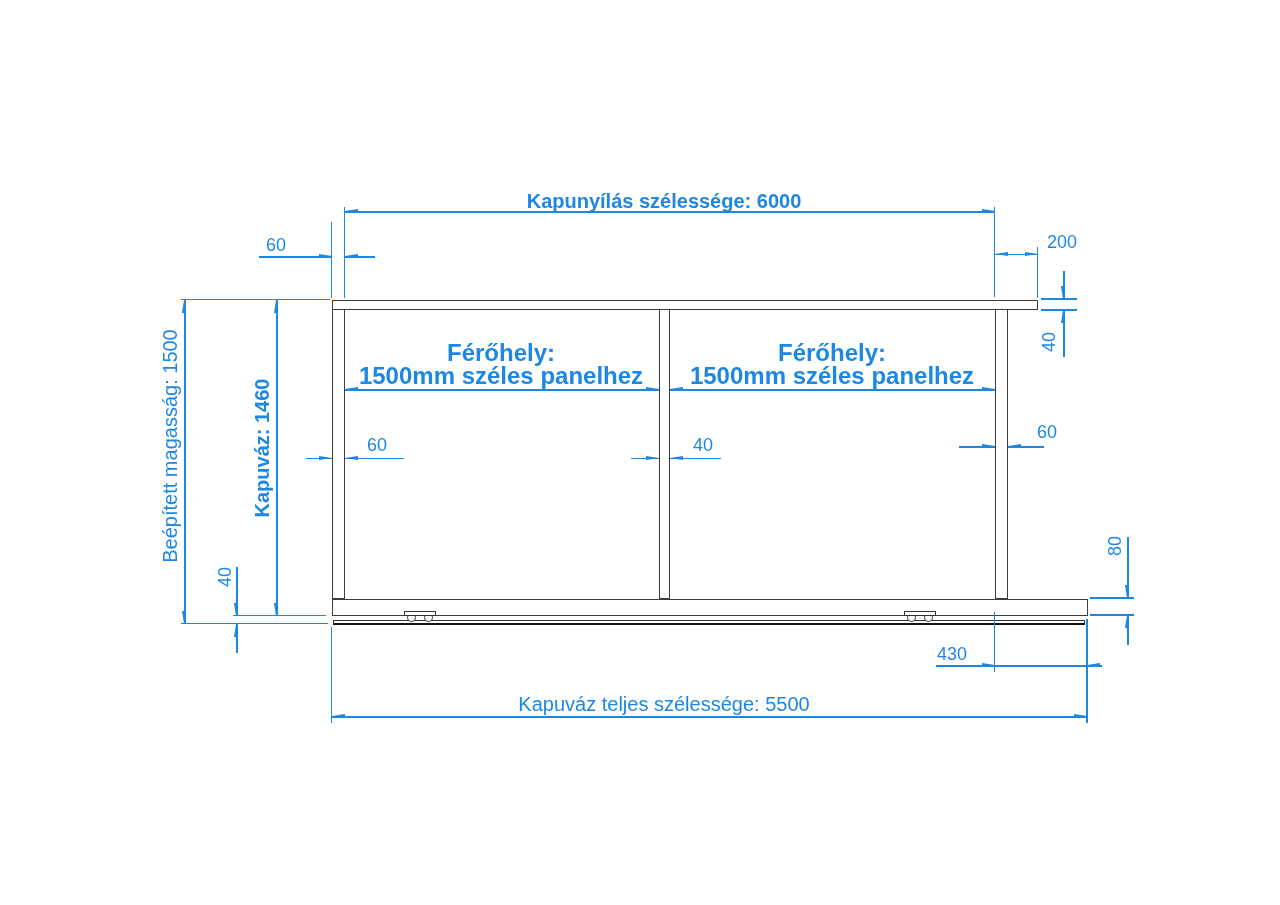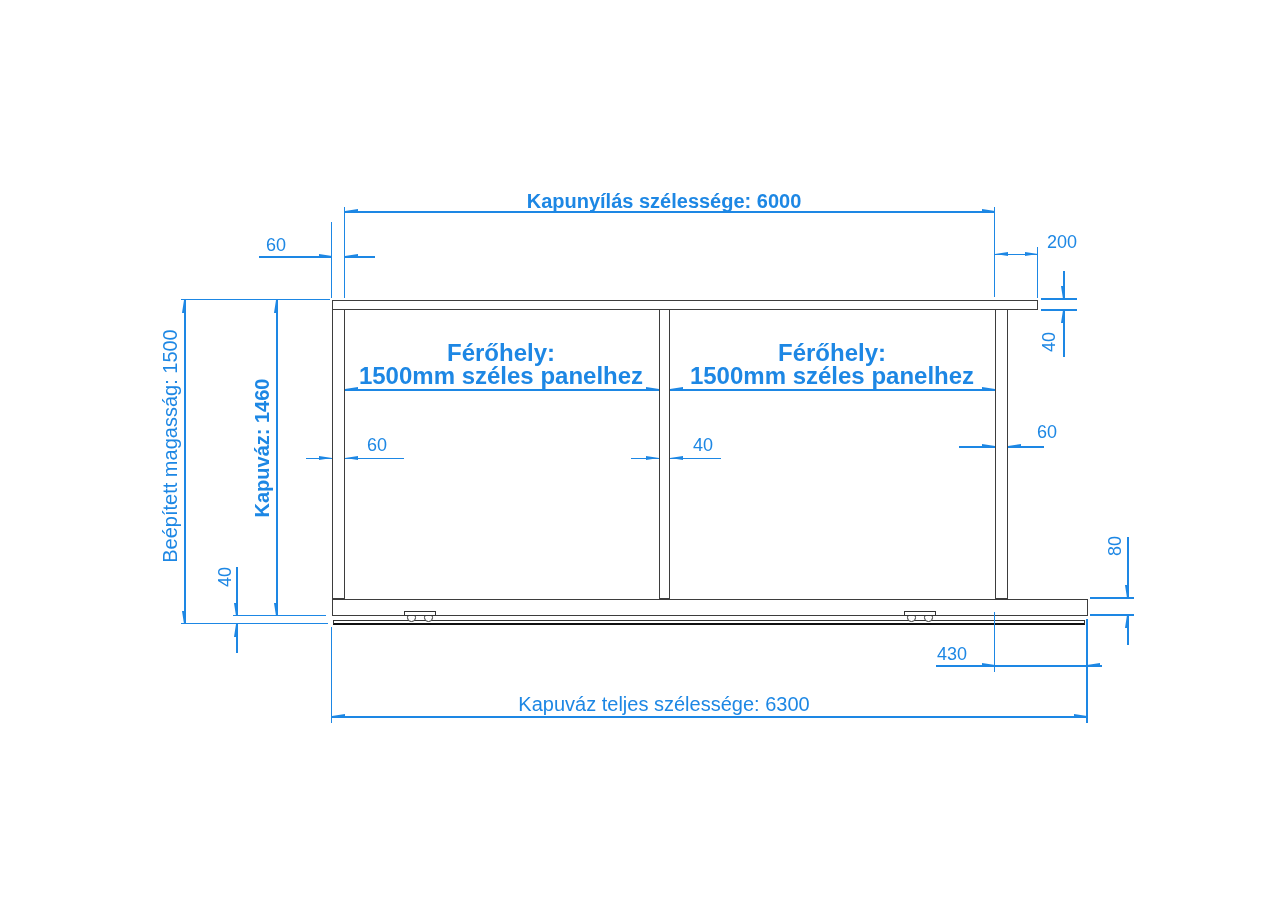--- a/index.html
+++ b/index.html
@@ -179,16 +179,16 @@
     <div class="hl" style="left:936px;top:665.4px;width:166px;"></div>
     <div class="ar ar-r" style="left:981.5px;top:663.2px;"></div>
     <div class="ar ar-l" style="left:1087px;top:663.2px;"></div>
     <div class="lbl" style="left:952px;top:654px;">430</div>
   </div>
 
   <div>
     <div class="hl" style="left:331.5px;top:716.4px;width:755.5px;"></div>
     <div class="ar ar-l" style="left:331.5px;top:714.2px;"></div>
     <div class="ar ar-r" style="left:1074px;top:714.2px;"></div>
-    <div class="lbl big" style="left:664px;top:704px;">Kapuváz teljes szélessége: 6300</div>
+    <div class="lbl big" style="left:664px;top:704px;">Kapuváz teljes szélessége: 5500</div>
   </div>
 
 </div>
 
 </body></html>

